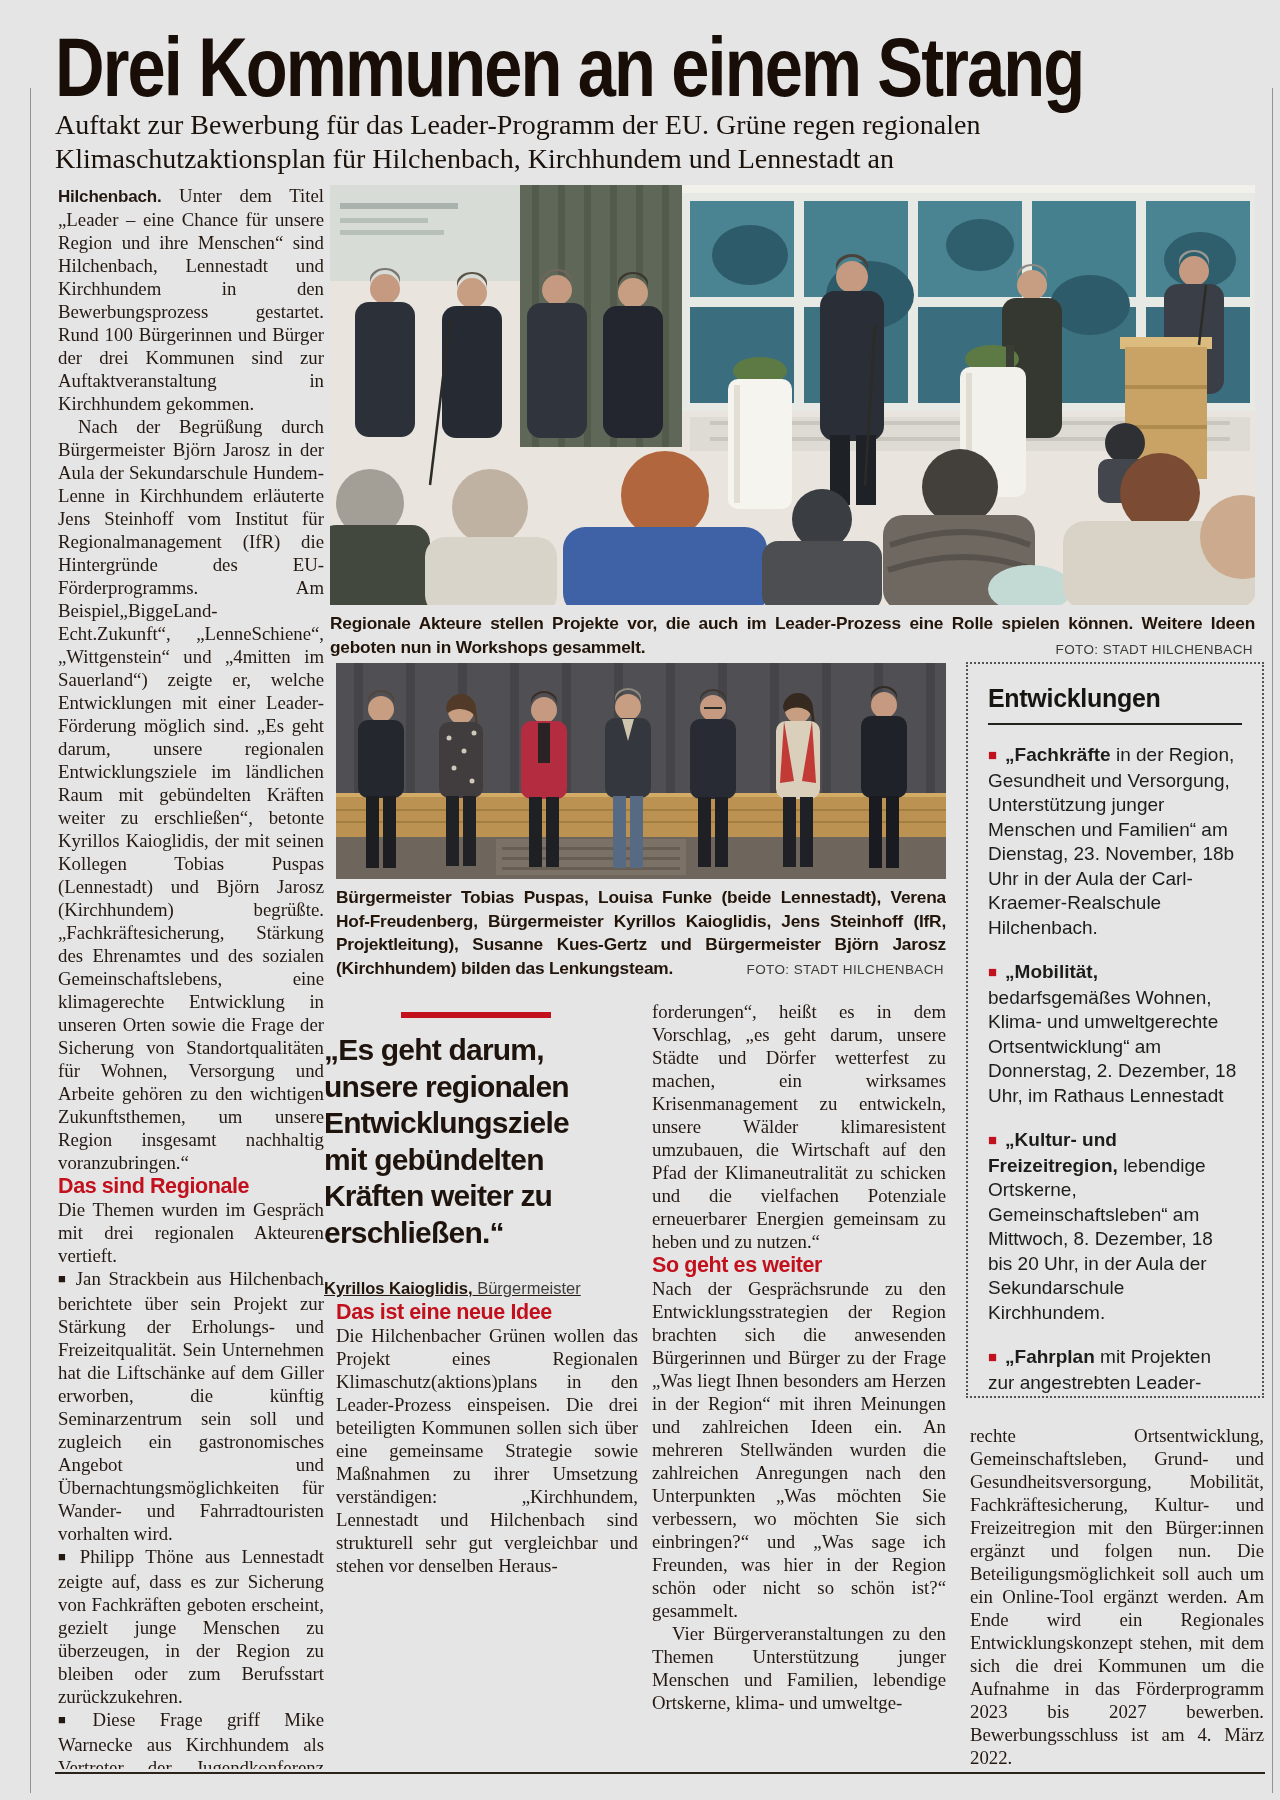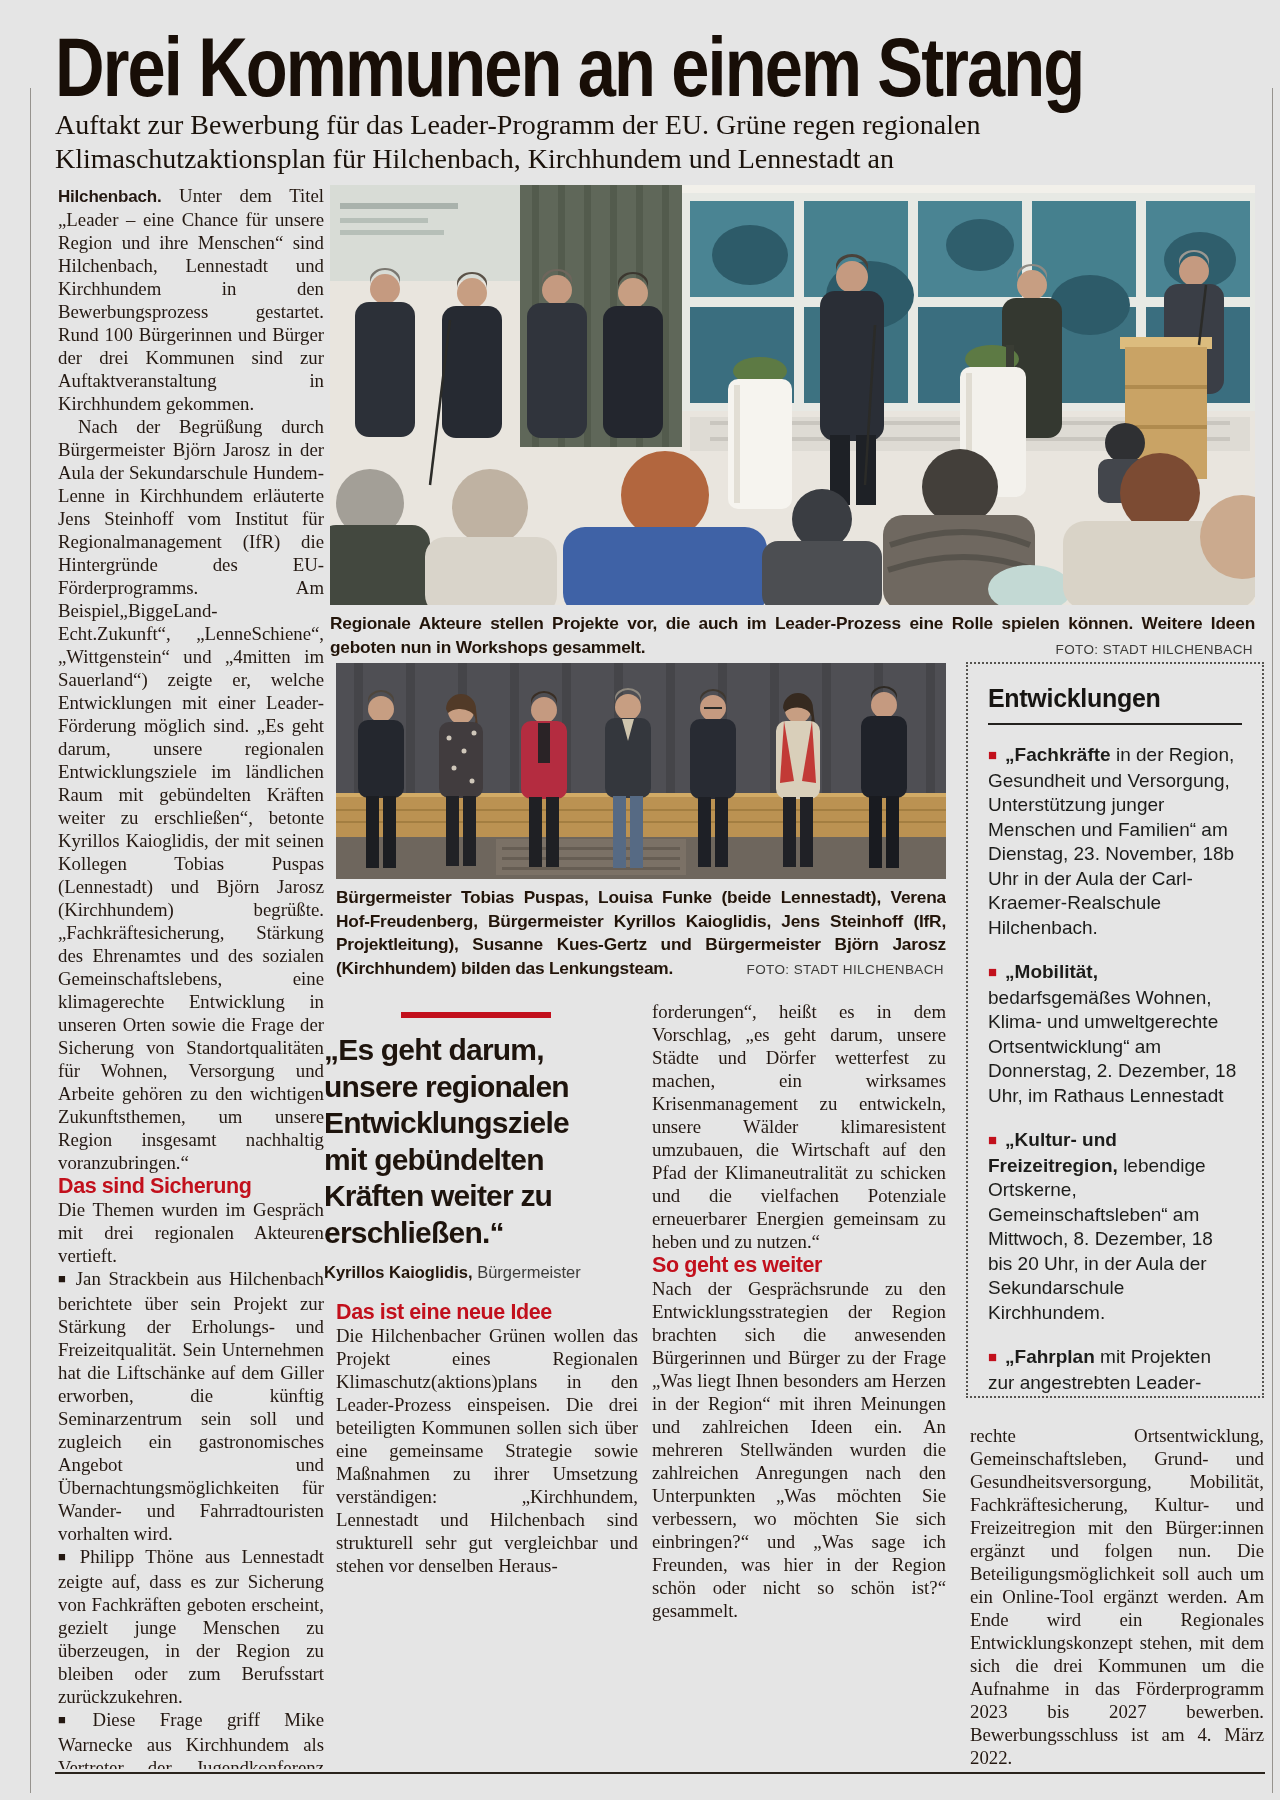--- a/index.html
+++ b/index.html
@@ -32,21 +32,21 @@
   .caption{position:absolute;font-family:"Liberation Sans","DejaVu Sans",sans-serif;
            font-weight:bold;font-size:17.3px;line-height:23.5px;color:#221409;
            text-align:justify;letter-spacing:-0.2px;overflow:hidden;}
   .credit{position:absolute;right:2px;bottom:1px;font-weight:normal;font-size:13.5px;
           letter-spacing:0.4px;color:#3c3b38;}
 
   .pullquote{position:absolute;left:324px;top:1012px;width:304px;text-align:left;}
   .pqbar{width:150px;height:6px;background:#c2101c;margin:0 auto 14px auto;}
   .pqline{display:block;font-family:"Liberation Sans","DejaVu Sans",sans-serif;
           font-weight:bold;font-size:30px;line-height:36.5px;letter-spacing:-0.8px;color:#1e140d;}
-  .pqattr{margin-top:12px;font-family:"Liberation Sans","DejaVu Sans",sans-serif;font-size:16.5px;}
+  .pqattr{margin-top:28px;font-family:"Liberation Sans","DejaVu Sans",sans-serif;font-size:16.5px;text-decoration:underline;}
   .pqname{font-weight:bold;color:#221409;}
   .pqrole{color:#3e3d3a;}
 
   .ideasbox{position:absolute;left:966px;top:662px;width:298px;height:736px;
             border:2px dotted #55534f;box-sizing:border-box;padding:20px 20px 10px 20px;
             font-family:"Liberation Sans","DejaVu Sans",sans-serif;color:#1c1c1a;overflow:hidden;}
   .ideasbox h2{margin:0 0 18px 0;font-size:25px;letter-spacing:-0.3px;color:#171512;
                border-bottom:2.5px solid #23211e;padding-bottom:10px;font-weight:bold;}
   .ideasbox p{margin:0 0 20px 0;font-size:19px;line-height:24.5px;text-align:left;}
   .redsq{color:#c2101c;font-size:15px;margin-right:8px;position:relative;top:-1px;}
@@ -64,21 +64,21 @@
   <div class="headline">Drei Kommunen an einem Strang</div>
 
   <div class="subhead">
     <span>Auftakt zur Bewerbung für das Leader-Programm der EU. Grüne regen regionalen</span>
     <span>Klimaschutzaktionsplan für Hilchenbach, Kirchhundem und Lennestadt an</span>
   </div>
 
   <div class="bodycol" style="left:58px;top:184px;width:266px;height:1585px;">
     <p><span class="leadin">Hilchenbach.</span> <span>Unter dem Titel „Leader – eine Chance für unsere Region und ihre Menschen“ sind Hilchenbach, Lennestadt und Kirchhundem in den Bewerbungsprozess gestartet. Rund 100 Bürgerinnen und Bürger der drei Kommunen sind zur Auftaktveranstaltung in Kirchhundem gekommen.</span></p>
     <p class="indent">Nach der Begrüßung durch Bürgermeister Björn Jarosz in der Aula der Sekundarschule Hundem-Lenne in Kirchhundem erläuterte Jens Steinhoff vom Institut für Regionalmanagement (IfR) die Hintergründe des EU-Förderprogramms. Am Beispiel„BiggeLand-Echt.Zukunft“, „LenneSchiene“, „Wittgenstein“ und „4mitten im Sauerland“) zeigte er, welche Entwicklungen mit einer Leader-Förderung möglich sind. „Es geht darum, unsere regionalen Entwicklungsziele im ländlichen Raum mit gebündelten Kräften weiter zu erschließen“, betonte Kyrillos Kaioglidis, der mit seinen Kollegen Tobias Puspas (Lennestadt) und Björn Jarosz (Kirchhundem) begrüßte. „Fachkräftesicherung, Stärkung des Ehrenamtes und des sozialen Gemeinschaftslebens, eine klimagerechte Entwicklung in unseren Orten sowie die Frage der Sicherung von Standortqualitäten für Wohnen, Versorgung und Arbeite gehören zu den wichtigen Zukunftsthemen, um unsere Region insgesamt nachhaltig voranzubringen.“</p>
-    <p class="redhead">Das sind Sicherung</p>
+    <p class="redhead">Das sind Regionale</p>
     <p>Die Themen wurden im Gespräch mit drei regionalen Akteuren vertieft.</p>
     <p><span class="sq">■</span><span>Jan Strackbein aus Hilchenbach berichtete über sein Projekt zur Stärkung der Erholungs- und Freizeitqualität. Sein Unternehmen hat die Liftschänke auf dem Giller erworben, die künftig Seminarzentrum sein soll und zugleich ein gastronomisches Angebot und Übernachtungsmöglichkeiten für Wander- und Fahrradtouristen vorhalten wird.</span></p>
     <p><span class="sq">■</span><span>Philipp Thöne aus Lennestadt zeigte auf, dass es zur Sicherung von Fachkräften geboten erscheint, gezielt junge Menschen zu überzeugen, in der Region zu bleiben oder zum Berufsstart zurückzukehren.</span></p>
     <p><span class="sq">■</span><span>Diese Frage griff Mike Warnecke aus Kirchhundem als Vertreter der Jugendkonferenz Utopia mit der Erläuterung zum Projekt „GapYear</span></p>
   </div>
 
   <div class="photo" style="left:330px;top:185px;width:925px;height:420px;">
     <svg viewBox="0 0 925 420" preserveAspectRatio="none">
       <rect width="925" height="420" fill="#e9e5de"></rect>
       <rect width="925" height="48" fill="#f2f0ea"></rect>
@@ -321,20 +321,21 @@
 
   <div class="bodycol" style="left:336px;top:1300px;width:302px;height:460px;">
     <p class="redhead">Das ist eine neue Idee</p>
     <p>Die Hilchenbacher Grünen wollen das Projekt eines Regionalen Klimaschutz(aktions)plans in den Leader-Prozess einspeisen. Die drei beteiligten Kommunen sollen sich über eine gemeinsame Strategie sowie Maßnahmen zu ihrer Umsetzung verständigen: „Kirchhundem, Lennestadt und Hilchenbach sind strukturell sehr gut vergleichbar und stehen vor denselben Heraus-</p>
   </div>
 
   <div class="bodycol" style="left:652px;top:1000px;width:294px;height:760px;">
     <p>forderungen“, heißt es in dem Vorschlag, „es geht darum, unsere Städte und Dörfer wetterfest zu machen, ein wirksames Krisenmanagement zu entwickeln, unsere Wälder klimaresistent umzubauen, die Wirtschaft auf den Pfad der Klimaneutralität zu schicken und die vielfachen Potenziale erneuerbarer Energien gemeinsam zu heben und zu nutzen.“</p>
     <p class="redhead">So geht es weiter</p>
     <p>Nach der Gesprächsrunde zu den Entwicklungsstrategien der Region brachten sich die anwesenden Bürgerinnen und Bürger zu der Frage „Was liegt Ihnen besonders am Herzen in der Region“ mit ihren Meinungen und zahlreichen Ideen ein. An mehreren Stellwänden wurden die zahlreichen Anregungen nach den Unterpunkten „Was möchten Sie verbessern, wo möchten Sie sich einbringen?“ und „Was sage ich Freunden, was hier in der Region schön oder nicht so schön ist?“ gesammelt.</p>
+    <p class="indent">Vier Bürgerveranstaltungen zu den Themen Unterstützung junger Menschen und Familien, lebendige Ortskerne, klima- und umweltge-</p>
   </div>
 
   <div class="ideasbox">
     <h2>Entwicklungen</h2>
     <p><span class="redsq">■</span><span class="ideasbold">„Fachkräfte</span><span> in der Region, Gesundheit und Versorgung, Unterstützung junger Menschen und Familien“ am Dienstag, 23. November, 18b Uhr in der Aula der Carl-Kraemer-Realschule Hilchenbach.</span></p>
     <p><span class="redsq">■</span><span class="ideasbold">„Mobilität,</span><span> bedarfsgemäßes Wohnen, Klima- und umweltgerechte Ortsentwicklung“ am Donnerstag, 2. Dezember, 18 Uhr, im Rathaus Lennestadt</span></p>
     <p><span class="redsq">■</span><span class="ideasbold">„Kultur- und Freizeitregion,</span><span> lebendige Ortskerne, Gemeinschaftsleben“ am Mittwoch, 8. Dezember, 18 bis 20 Uhr, in der Aula der Sekundarschule Kirchhundem.</span></p>
     <p><span class="redsq">■</span><span class="ideasbold">„Fahrplan</span><span> mit Projekten zur angestrebten Leader-Region“ am Dienstag, 14. Dezember, 18 Uhr, in der Aula der Sekundarschule Kirchhundem.</span></p>
   </div>
 

